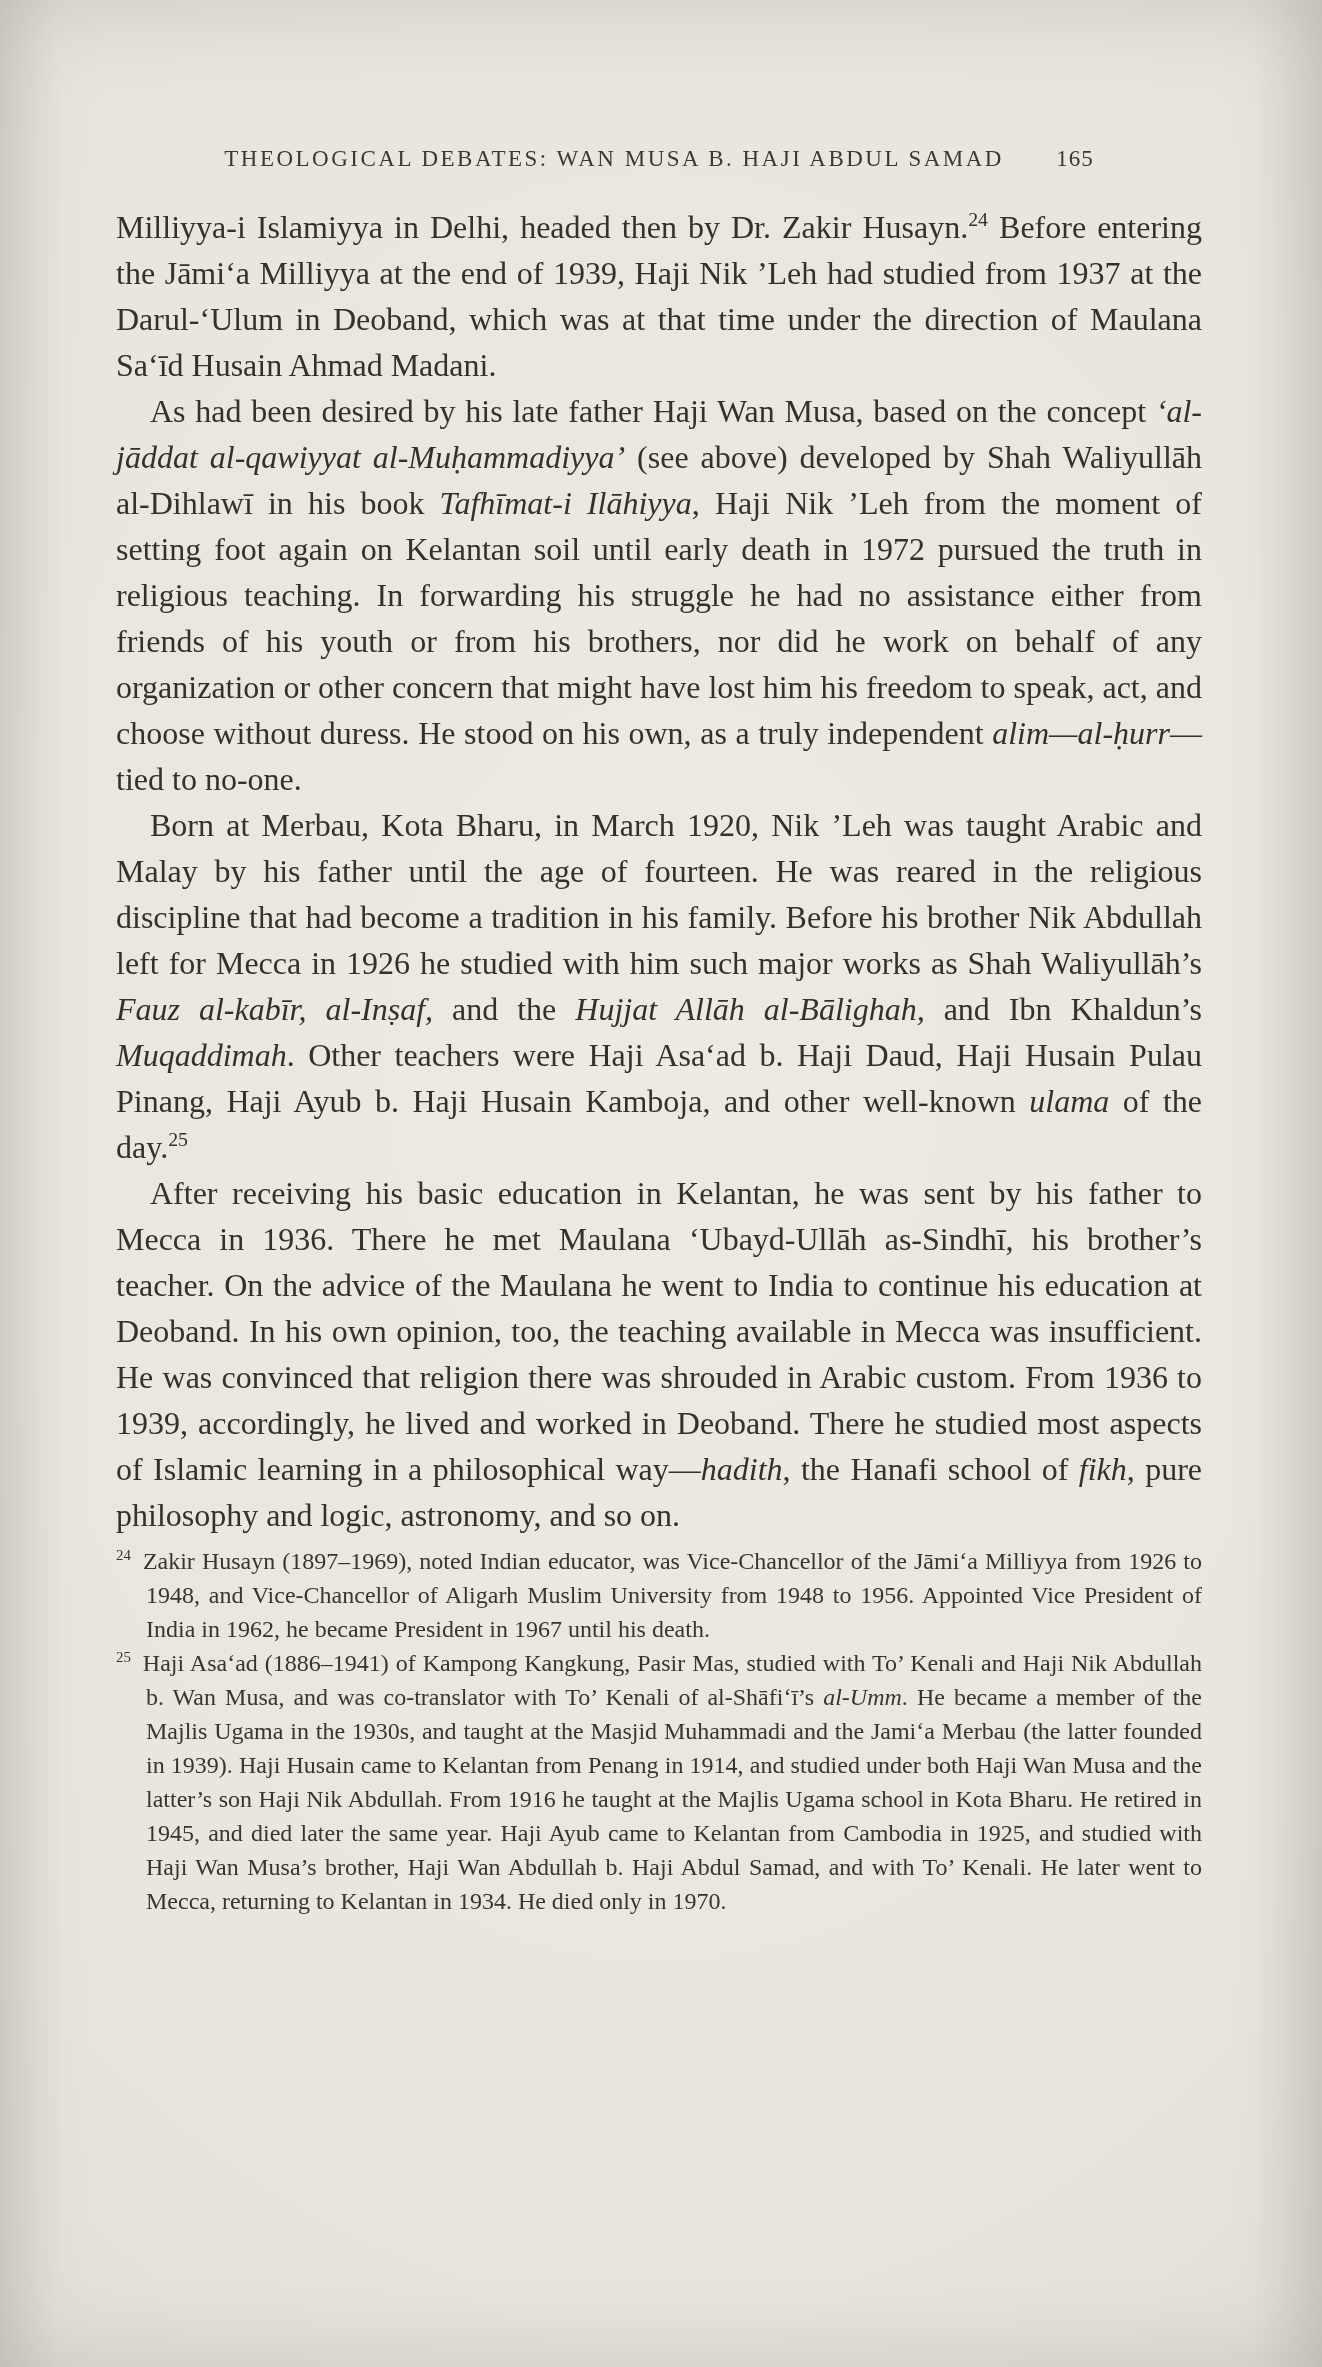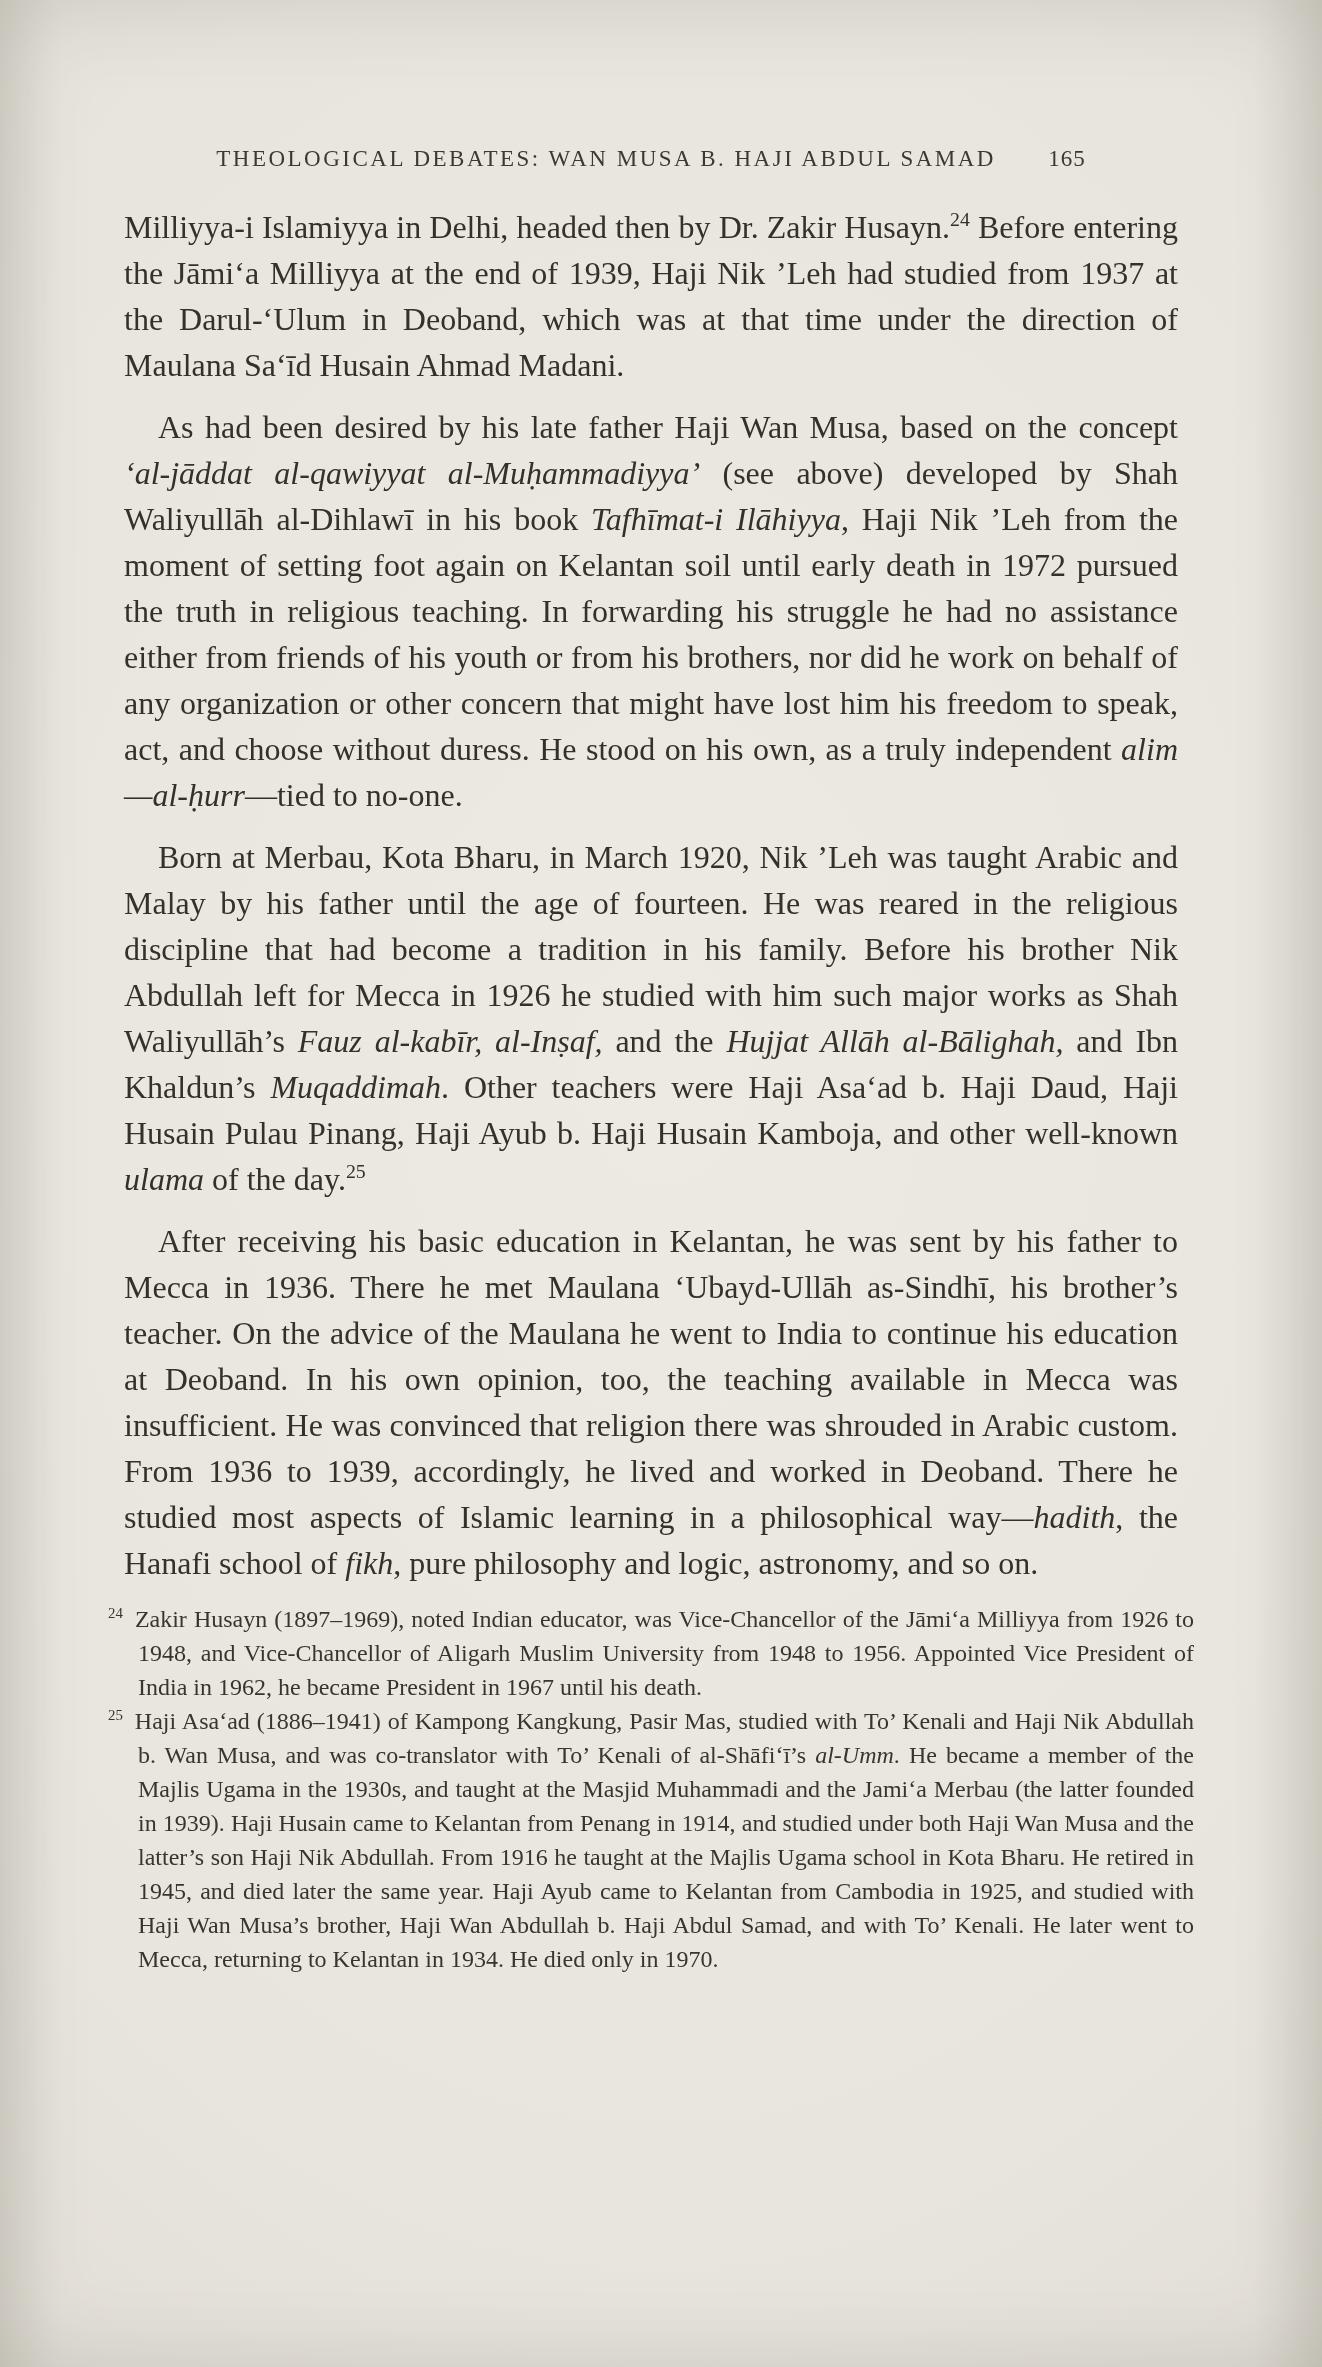--- a/index.html
+++ b/index.html
@@ -17,38 +17,38 @@
     position: absolute;
     inset: 0;
     background:
       linear-gradient(to left, rgba(110,104,90,0.12), rgba(110,104,90,0) 70px),
       linear-gradient(to right, rgba(110,104,90,0.10), rgba(110,104,90,0) 60px),
       radial-gradient(ellipse 120% 90% at 50% 45%, var(--paper, #edeae3) 0%, #e8e5de 55%, #ddd9d1 92%, #cfccc4 100%);
     box-shadow: inset 0 0 90px rgba(90, 85, 70, 0.20);
   }
   .text-block {
     position: absolute;
-    left: 108px;
+    left: 116px;
     top: 146px;
     width: 1086px;
   }
   .running-header {
     text-align: center;
     font-size: 23px;
     letter-spacing: 2.5px;
     color: #3c3932;
     margin-bottom: 32px;
     white-space: nowrap;
   }
   .running-header .page-number {
     margin-left: 44px;
     letter-spacing: 1px;
   }
   .body-text p {
-    margin: 16px;
+    margin: 0;
     font-size: 32px;
     line-height: 46px;
     text-align: justify;
     color: #34312a;
   }
   .body-text p.indent { text-indent: 34px; }
   sup {
     font-size: 0.62em;
     line-height: 0;
     vertical-align: super;

